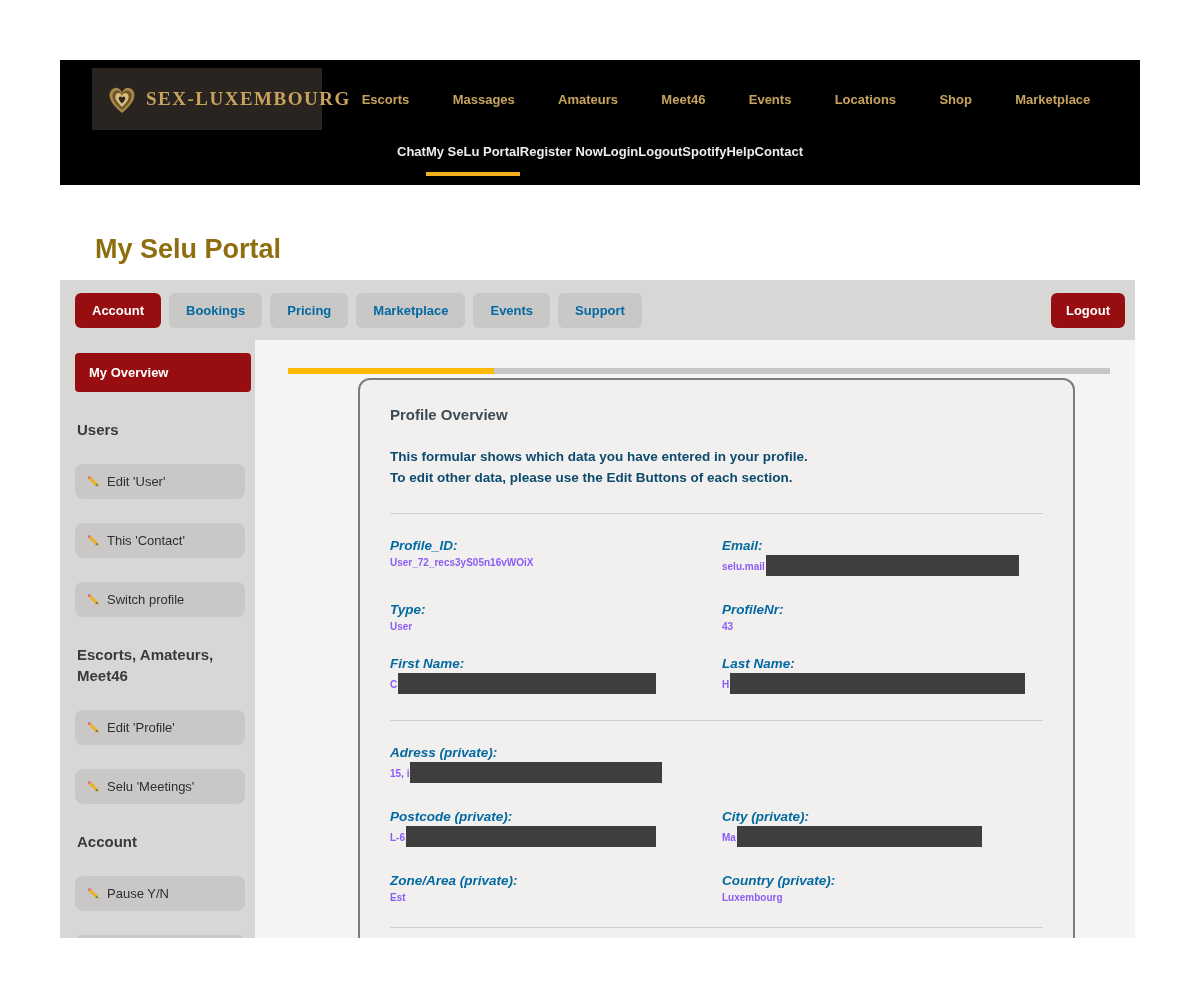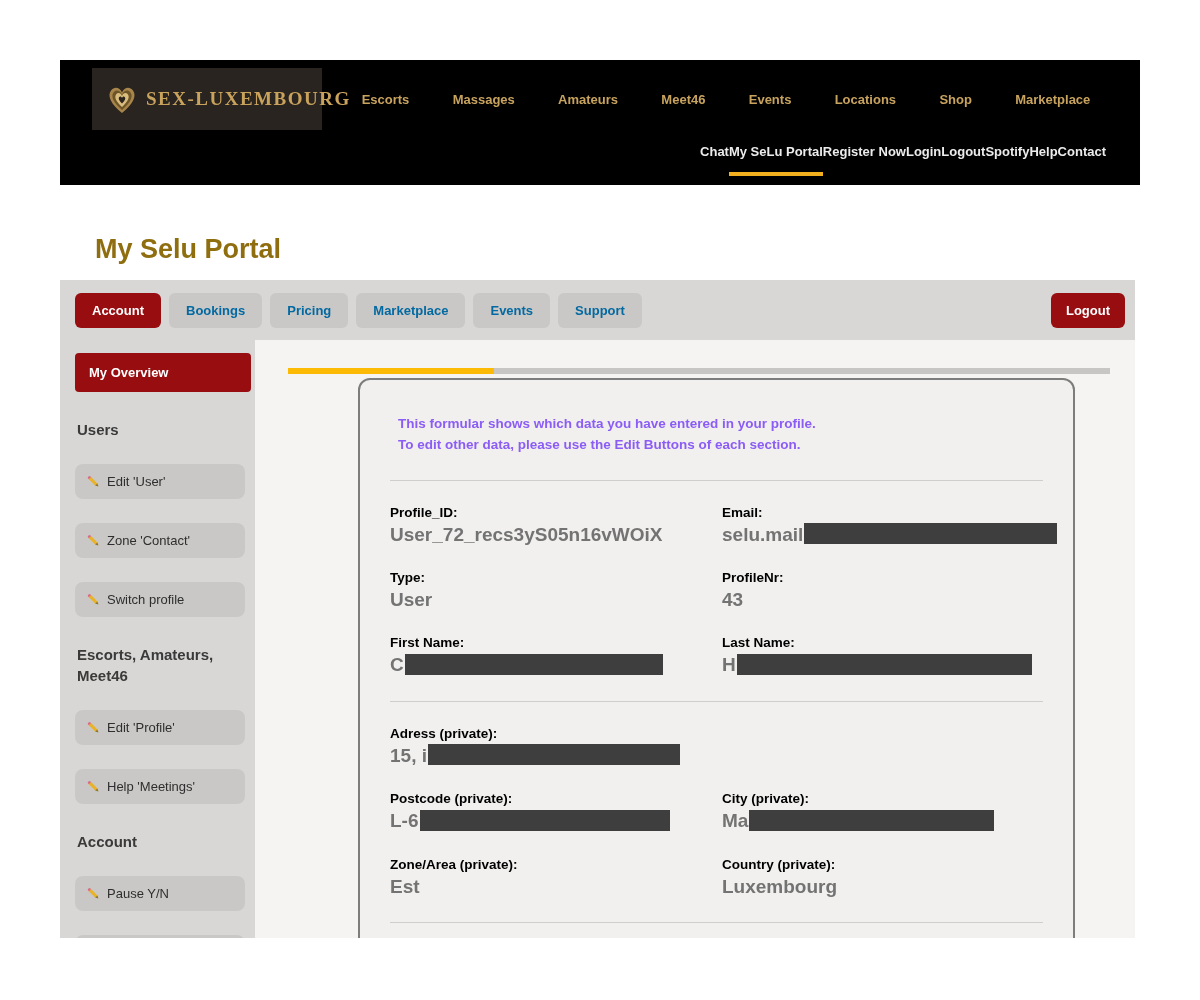--- a/index.html
+++ b/index.html
@@ -11,21 +11,21 @@
   a,button{font-family:inherit;cursor:pointer;text-decoration:none;background:none;border:none;}
 
   
   .site-header{position:absolute;left:60px;top:60px;width:1080px;height:125px;background:#000;}
   .hrow1{display:flex;align-items:center;height:70px;padding:8px 28px 0 32px;box-sizing:border-box;}
   .logo-tile{width:230px;height:62px;background:#29241f;display:flex;align-items:center;gap:6px;
     padding:0 12px;box-sizing:border-box;flex:0 0 auto;}
   .brand-text{font-family:"Liberation Serif",serif;color:#c9a25c;font-size:19px;font-weight:700;letter-spacing:1.5px;white-space:nowrap;}
   .nav1{flex:1;display:flex;justify-content:space-around;align-items:center;margin-left:18px;}
   .nav1 a{color:#c8a35e;font-size:13px;font-weight:700;white-space:nowrap;}
-  .hrow2{display:flex;justify-content:flex-end;align-items:flex-start;height:46px;padding:14px 34px 0 34px;}
+  .hrow2{display:flex;justify-content:center;align-items:flex-start;height:46px;padding:14px 34px 0 34px;}
   .hrow2 a{color:#ececec;font-size:13px;font-weight:700;white-space:nowrap;padding-bottom:13px;}
   .hrow2 a.active{border-bottom:4px solid #f2b01e;}
 
   
   .page-title{position:absolute;left:95px;top:216px;font-size:27px;font-weight:700;color:#8f6e10;}
 
   
   .panel{position:absolute;left:60px;top:280px;width:1075px;height:658px;background:#d9d7d5;overflow:hidden;}
   .tabbar{position:absolute;top:0;left:0;right:0;height:60px;display:flex;align-items:center;padding:0 15px;gap:8px;box-sizing:border-box;}
   .tab{background:#c9c8c6;color:#0369a1;font-size:13px;font-weight:700;padding:10px 17px;border-radius:6px;}
@@ -43,28 +43,28 @@
   .side-btn .pencil{flex:0 0 auto;display:inline-flex;transform:scaleX(-1);}
 
   
   .content{position:absolute;left:195px;top:60px;width:880px;height:598px;background:#f5f4f2;}
   .progress{position:absolute;left:33px;top:28px;width:822px;height:6px;background:#c7c6c4;}
   .progress-fill{height:100%;background:#fcba04;}
 
   .card{position:absolute;left:103px;top:38px;width:717px;height:660px;background:#f1f0ee;
     border:2px solid #7d7d7d;border-radius:12px;box-sizing:border-box;padding:26px 30px;}
   .card-title{font-size:15px;font-weight:700;color:#3d4b55;margin:0 0 24px 0;}
-  .intro{font-size:13.5px;color:#8b5cf6;line-height:1.55;margin:8px;}
+  .intro{font-size:13.5px;color:#0c4a6e;line-height:1.55;margin:0;}
   .intro .l1{font-weight:600;display:block;}
   .intro .l2{font-weight:700;display:block;}
   hr.div{border:none;border-top:1px solid #cfcecc;margin:24px 0;}
   .frow{display:grid;grid-template-columns:332px 1fr;margin-bottom:24px;}
   .frow:last-child{margin-bottom:0;}
-  .flabel{font-size:13.5px;font-weight:700;color:#000000;margin-bottom:4px;}
-  .fvalue{font-size:19px;font-weight:700;color:#737373;white-space:nowrap;}
+  .flabel{font-size:13.5px;font-weight:700;color:#0369a1;margin-bottom:4px;font-style:italic;}
+  .fvalue{font-size:10px;font-weight:700;color:#8b5cf6;white-space:nowrap;}
   .redact{display:inline-block;height:21px;background:#3e3e3e;vertical-align:middle;margin-left:1px;position:relative;top:-2px;}
 </style>
 </head>
 <body>
 
 <header class="site-header">
   <div class="hrow1">
     <div class="logo-tile">
       <span style="display:inline-flex;">
         <svg width="36" height="36" viewBox="0 0 36 36">
@@ -129,21 +129,21 @@
         <span>Edit 'User'</span>
       </button>
       <button class="side-btn">
         <span class="pencil">
           <svg width="13" height="13" viewBox="0 0 16 16">
             <path d="M2 14 L3.2 10.4 L11 2.6 a1.5 1.5 0 0 1 2.1 0 l0.6 0.6 a1.5 1.5 0 0 1 0 2.1 L5.9 13 Z" fill="#e9b227"></path>
             <path d="M11 2.6 l2.7 2.7 0.9-0.9 a1.5 1.5 0 0 0 0-2.1 l-0.6-0.6 a1.5 1.5 0 0 0-2.1 0 Z" fill="#d76a93"></path>
             <path d="M2 14 l3.9-1 L3.2 10.4 Z" fill="#8a7332"></path>
           </svg>
         </span>
-        <span>Zone 'Contact'</span>
+        <span>This 'Contact'</span>
       </button>
       <button class="side-btn">
         <span class="pencil">
           <svg width="13" height="13" viewBox="0 0 16 16">
             <path d="M2 14 L3.2 10.4 L11 2.6 a1.5 1.5 0 0 1 2.1 0 l0.6 0.6 a1.5 1.5 0 0 1 0 2.1 L5.9 13 Z" fill="#e9b227"></path>
             <path d="M11 2.6 l2.7 2.7 0.9-0.9 a1.5 1.5 0 0 0 0-2.1 l-0.6-0.6 a1.5 1.5 0 0 0-2.1 0 Z" fill="#d76a93"></path>
             <path d="M2 14 l3.9-1 L3.2 10.4 Z" fill="#8a7332"></path>
           </svg>
         </span>
         <span>Switch profile</span>
@@ -160,21 +160,21 @@
         <span>Edit 'Profile'</span>
       </button>
       <button class="side-btn">
         <span class="pencil">
           <svg width="13" height="13" viewBox="0 0 16 16">
             <path d="M2 14 L3.2 10.4 L11 2.6 a1.5 1.5 0 0 1 2.1 0 l0.6 0.6 a1.5 1.5 0 0 1 0 2.1 L5.9 13 Z" fill="#e9b227"></path>
             <path d="M11 2.6 l2.7 2.7 0.9-0.9 a1.5 1.5 0 0 0 0-2.1 l-0.6-0.6 a1.5 1.5 0 0 0-2.1 0 Z" fill="#d76a93"></path>
             <path d="M2 14 l3.9-1 L3.2 10.4 Z" fill="#8a7332"></path>
           </svg>
         </span>
-        <span>Help 'Meetings'</span>
+        <span>Selu 'Meetings'</span>
       </button>
       <div class="side-heading">Account</div>
       <button class="side-btn">
         <span class="pencil">
           <svg width="13" height="13" viewBox="0 0 16 16">
             <path d="M2 14 L3.2 10.4 L11 2.6 a1.5 1.5 0 0 1 2.1 0 l0.6 0.6 a1.5 1.5 0 0 1 0 2.1 L5.9 13 Z" fill="#e9b227"></path>
             <path d="M11 2.6 l2.7 2.7 0.9-0.9 a1.5 1.5 0 0 0 0-2.1 l-0.6-0.6 a1.5 1.5 0 0 0-2.1 0 Z" fill="#d76a93"></path>
             <path d="M2 14 l3.9-1 L3.2 10.4 Z" fill="#8a7332"></path>
           </svg>
         </span>
@@ -191,20 +191,21 @@
         <span>My 'Access Code'</span>
       </button>
     </aside>
 
   <div class="content">
     <div class="progress">
       <div class="progress-fill" id="progress-fill" style="width: 25%;"></div>
     </div>
 
     <div class="card">
+      <h3 class="card-title">Profile Overview</h3>
       <p class="intro">
         <span class="l1">This formular shows which data you have entered in your profile.</span>
         <span class="l2">To edit other data, please use the Edit Buttons of each section.</span>
       </p>
       <hr class="div">
       <div id="fields-host">
           <div class="frow">
             <div class="field">
               <div class="flabel">Profile_ID:</div>
               <div class="fvalue"><span>User_72_recs3yS05n16vWOiX</span></div>

